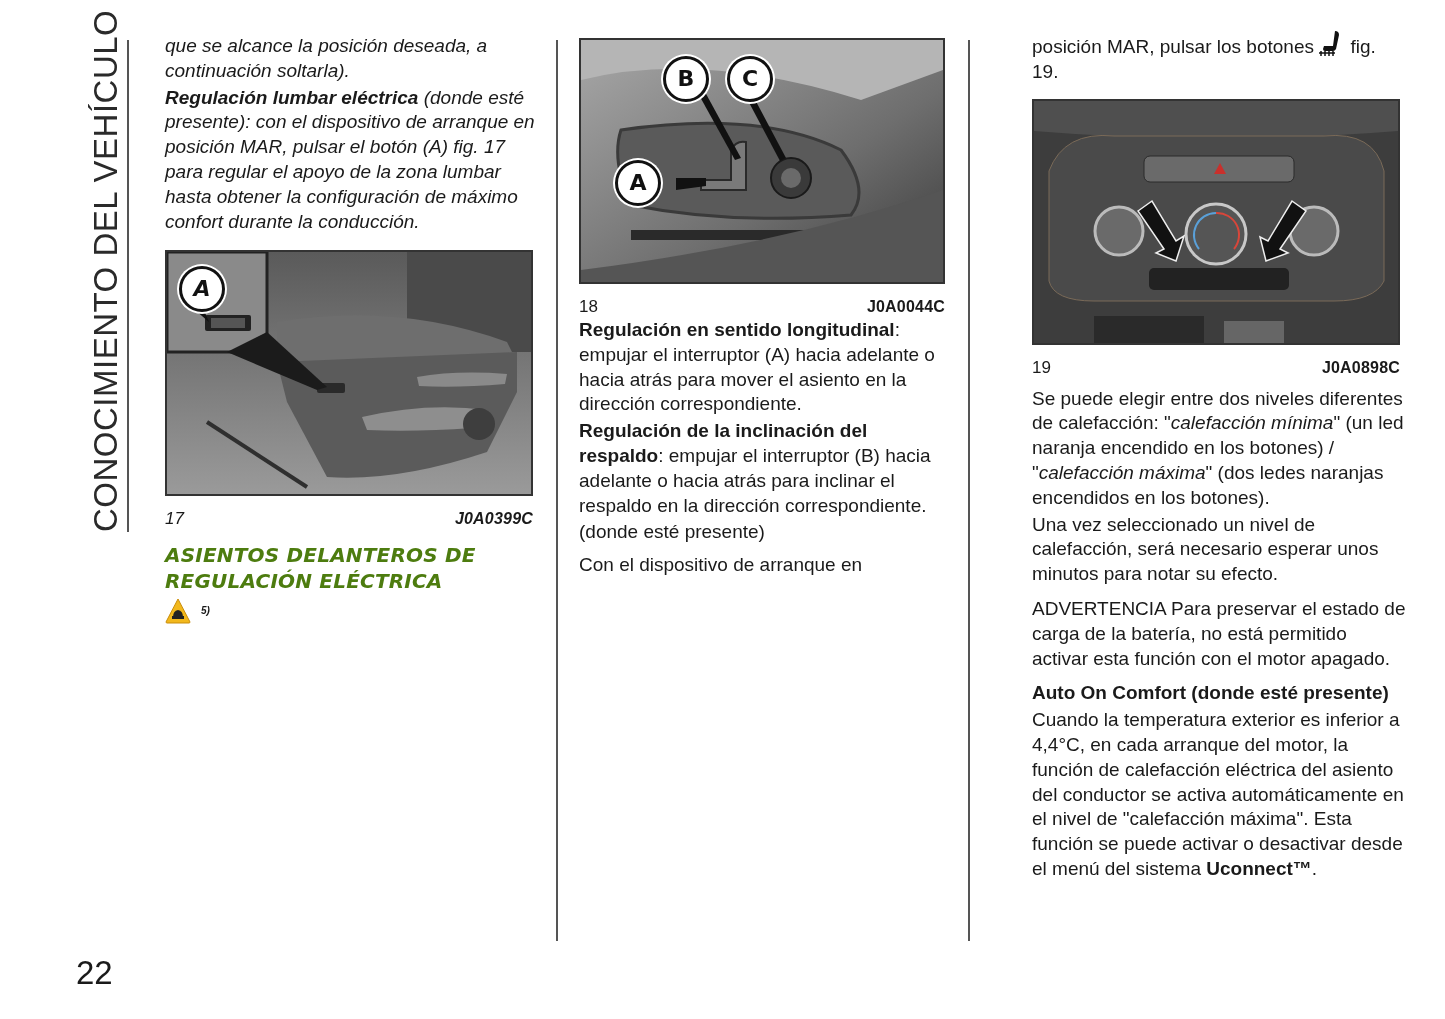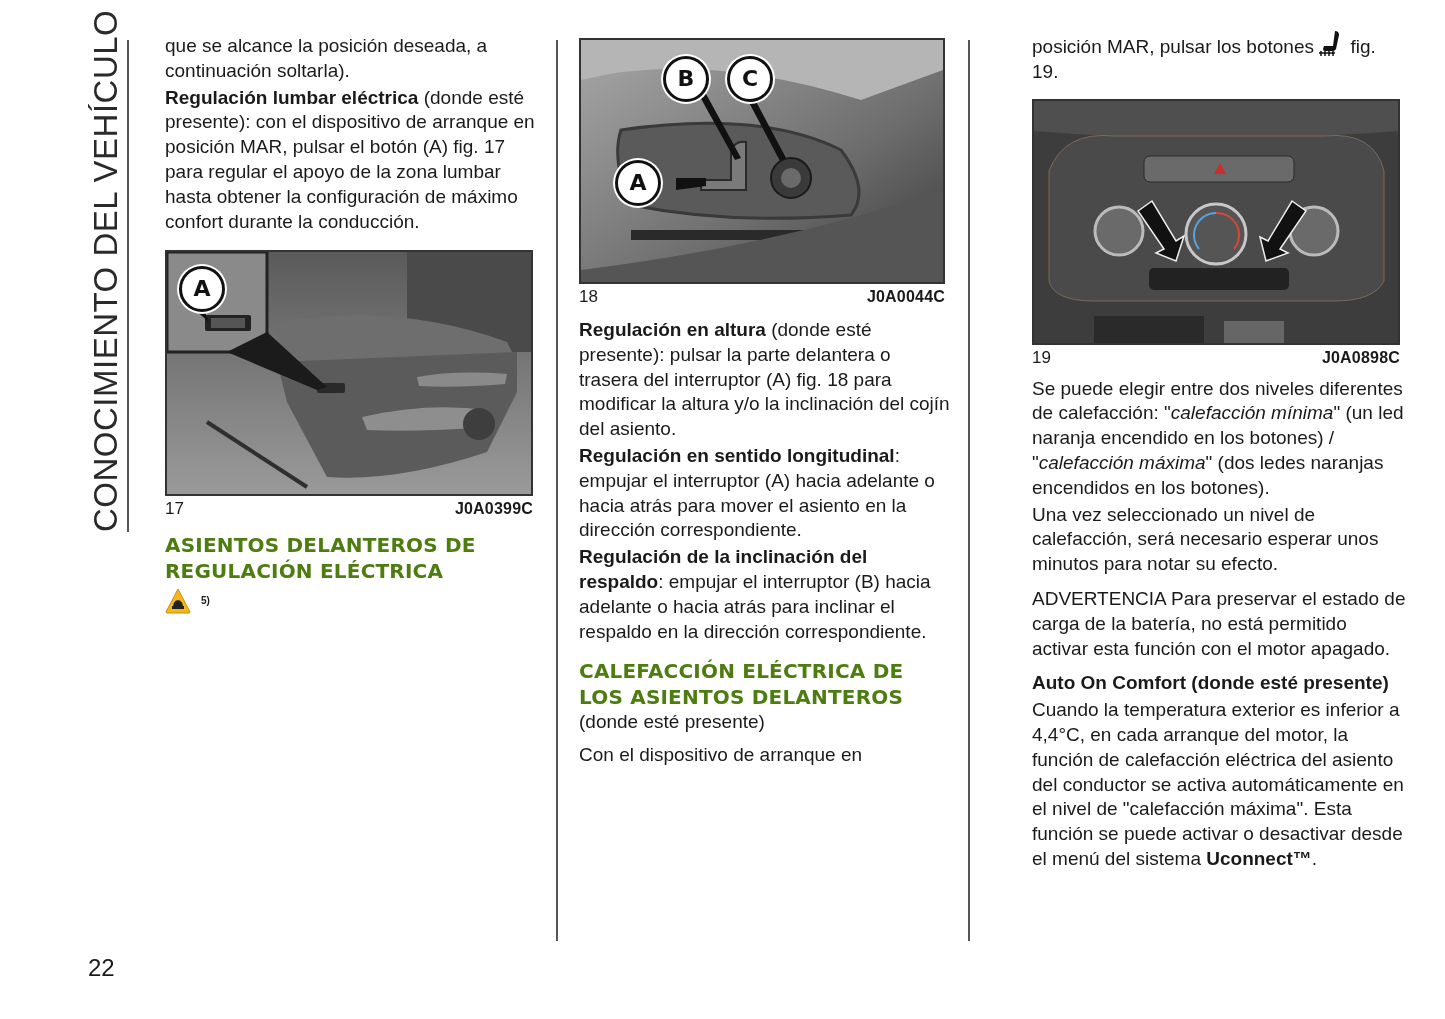--- a/index.html
+++ b/index.html
@@ -3,52 +3,52 @@
   <meta charset="utf-8">
   <style>
     html, body { margin: 0; padding: 0; background: #ffffff; }
     body { width: 1445px; height: 1019px; position: relative; overflow: hidden;
            font-family: "Liberation Sans", sans-serif; color: #1a1a1a; }
     .side-title { position: absolute; left: 86px; top: 532px; width: 500px; height: 40px;
                   transform-origin: 0 0; transform: rotate(-90deg);
                   font-size: 33px; letter-spacing: 0.5px; color: #2a2a2a; white-space: nowrap;
                   line-height: 40px; font-weight: 300; }
     .side-rule { position: absolute; left: 127px; top: 40px; width: 2px; height: 492px; background: #555; }
-    .page-num { position: absolute; left: 88px; top: 954px; font-size: 24px; color: #1a1a1a; }
+    .page-num { position: absolute; left: 76px; top: 954px; font-size: 33px; color: #1a1a1a; }
     .col-rule { position: absolute; width: 2px; background: #555; top: 40px; height: 901px; }
     .col { position: absolute; top: 34px; font-size: 19px; line-height: 24.8px; }
     .col p { margin: 0; }
     .col p + p { margin-top: 2px; }
     .col b { font-weight: bold; font-stretch: condensed; }
     .col i { font-style: italic; }
     .heading { font-family: "DejaVu Sans", sans-serif; font-weight: bold; font-size: 20px;
                line-height: 26px; letter-spacing: 0.2px; color: #4d7c0f; margin: 0; }
     .fig { position: relative; border: 2px solid #333; overflow: hidden; }
     .fig-caption { display: flex; justify-content: space-between; align-items: flex-start;
-                   font-size: 17px; line-height: 22px; margin-top: 2px; }
+                   font-size: 17px; line-height: 22px; margin-top: 12px; }
     .fig-code { font-size: 16px; font-weight: bold; letter-spacing: 0.2px; }
     .warn { display: flex; align-items: center; gap: 10px; margin: 4px 0 4px 0; }
     .warn-ref { font-size: 10px; font-weight: bold; }
     .inline-icon { display: inline-block; vertical-align: -4px; }
     .callout { position: absolute; width: 40px; height: 40px; border-radius: 50%;
                background: #fff; border: 3px solid #111; box-shadow: 0 0 0 2px #fff;
                font-family: "DejaVu Sans", sans-serif; font-weight: bold; font-size: 22px;
                display: flex; align-items: center; justify-content: center; color: #111; }
   </style>
 </head>
 <body>
 
 <div class="side-title">CONOCIMIENTO DEL VEHÍCULO</div>
 <div class="side-rule"></div>
 <div class="page-num">22</div>
 
 <div class="col-rule" style="left:556px"></div>
 <div class="col-rule" style="left:968px"></div>
 
-<div class="col" style="left:165px; width:375px;">
+<div class="col" style="left:165px; width:375px;font-style:italic;">
   <p>que se alcance la posición deseada, a continuación soltarla).</p>
   <p><b>Regulación lumbar eléctrica</b><span> (donde esté presente): con el dispositivo de arranque en posición MAR, pulsar el botón (A) fig. 17 para regular el apoyo de la zona lumbar hasta obtener la configuración de máximo confort durante la conducción.</span></p>
 
   <div style="margin-top:16px;">
     <div class="fig" style="width:364px; height:242px; background:#8a8a8a;">
       <svg width="364" height="242" viewBox="0 0 364 242">
         <defs>
           <linearGradient id="g17" x1="0" y1="0" x2="0" y2="1">
             <stop offset="0" stop-color="#5a5a5a"></stop>
               <stop offset="0.5" stop-color="#7a7a7a"></stop>
@@ -115,25 +115,23 @@
       <div class="callout" style="left:34px; top:120px;">A</div>
       <div class="callout" style="left:82px; top:16px;">B</div>
       <div class="callout" style="left:146px; top:16px;">C</div>
     </div>
     <div class="fig-caption" style="width:366px;">
       <span>18</span>
       <span class="fig-code">J0A0044C</span>
     </div>
   </div>
 
-  <p style="margin-top:10px;"><b>Regulación en altura</b><span> (donde esté presente): pulsar la parte delantera o trasera del interruptor (A) fig. 18 para modificar la altura y/o la inclinación del cojín del asiento.</span></p>
   <p><b>Regulación en sentido longitudinal</b><span>: empujar el interruptor (A) hacia adelante o hacia atrás para mover el asiento en la dirección correspondiente.</span></p>
   <p><b>Regulación de la inclinación del respaldo</b><span>: empujar el interruptor (B) hacia adelante o hacia atrás para inclinar el respaldo en la dirección correspondiente.</span></p>
 
-  <h2 class="heading" style="margin-top:14px;">CALEFACCIÓN ELÉCTRICA DE LOS ASIENTOS DELANTEROS</h2>
   <p>(donde esté presente)</p>
   <p style="margin-top:8px;">Con el dispositivo de arranque en</p>
 </div>
 
 <div class="col" style="left:1032px; width:375px; top:29px;">
   <p><span>posición MAR, pulsar los botones </span><svg class="inline-icon" width="26" height="28" viewBox="0 0 26 28">
         <path d="M16 2 Q20 2 20 6 L17 20 Q16 22 14 22 L6 22 Q4 22 4 20 L5 17 L14 17 Z" fill="#111"></path>
         <path d="M2 22 L2 27 M6 22 L6 27 M10 22 L10 27 M14 22 L14 27 M0 24 L16 24" stroke="#111" stroke-width="1.5"></path>
       </svg><span> fig. 19.</span></p>
 

